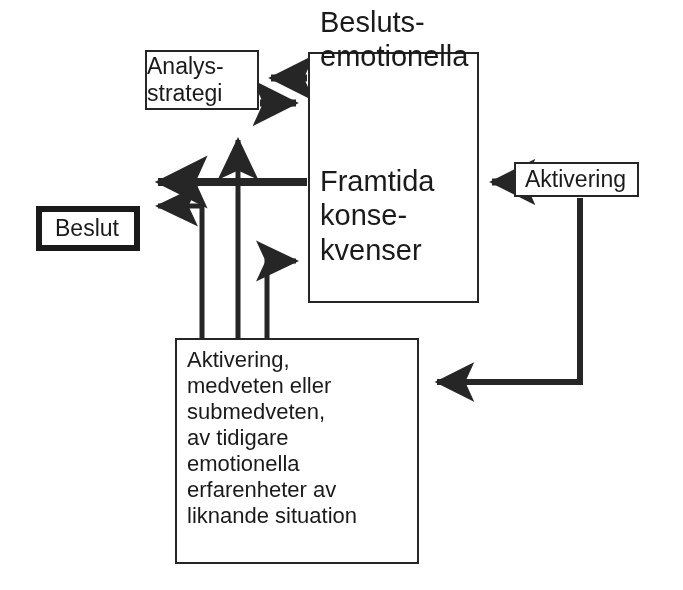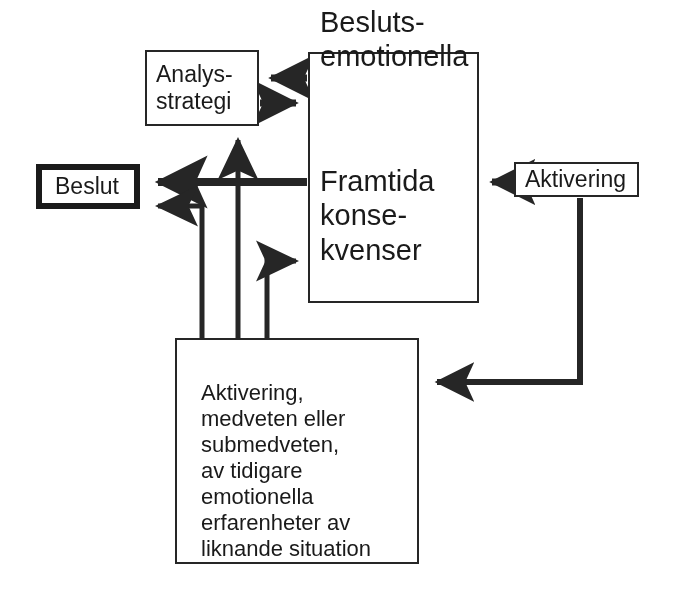--- a/index.html
+++ b/index.html
@@ -36,27 +36,27 @@
     display: flex;
     align-items: center;
     line-height: 1.18;
     white-space: pre-line;
   }
   .node-thin {
     border: 2px solid #262626;
   }
   .node-thick {
     border: 6px solid #1a1a1a;
+    margin-top: 42px;
   }
 
   
   #node-analysstrategi {
     left: 145px;  top: 50px;
-    width: 114px; height: 76px;
-    padding-left: 9px;
+    width: 114px; height: 60px;
     font-size: 23px;
   }
   #node-beslut {
     left: 36px;  top: 164px;
     width: 104px; height: 45px;
     padding-left: 13px;
     font-size: 23px;
   }
   #node-situation {
     left: 514px; top: 162px;
@@ -77,23 +77,23 @@
   }
   #node-central .seg {
     display: block;
   }
   #node-central .seg-gap {
     height: 22px;
   }
   #node-memory {
     left: 175px; top: 338px;
     width: 244px; height: 226px;
-    padding-left: 24px;
+    padding-left: 10px;
     padding-top: 7px;
-    align-items: flex-end;
+    align-items: flex-start;
     font-size: 22px;
   }
 </style>
 </head>
 <body>
 
 <div id="diagram-root">
 
   <svg class="arrow-layer" viewBox="0 0 683 590" xmlns="http://www.w3.org/2000/svg">
     <defs>

